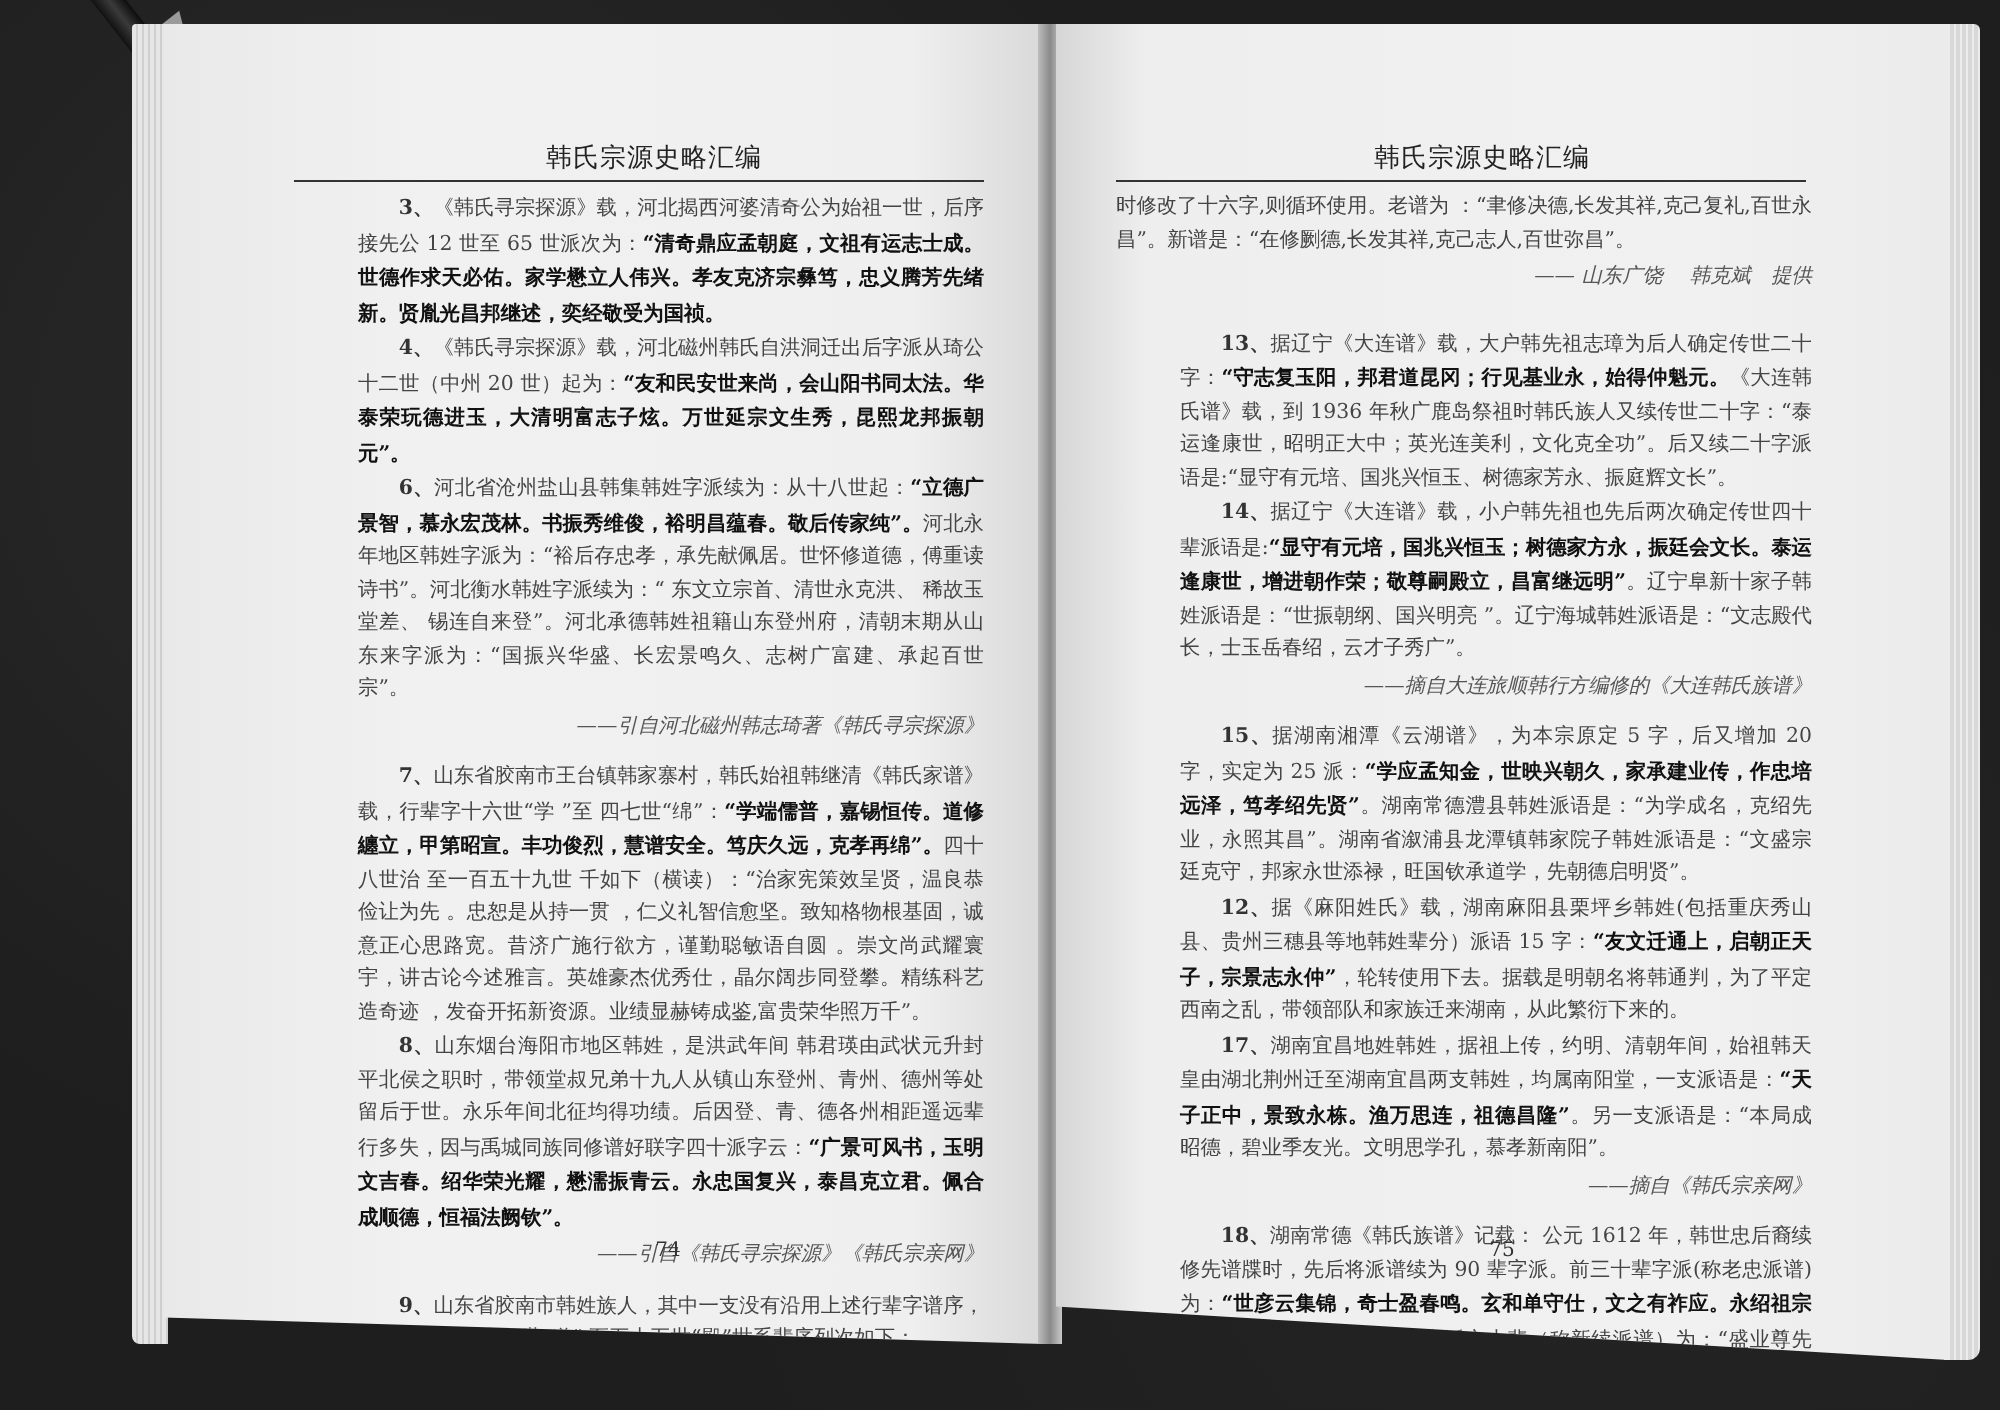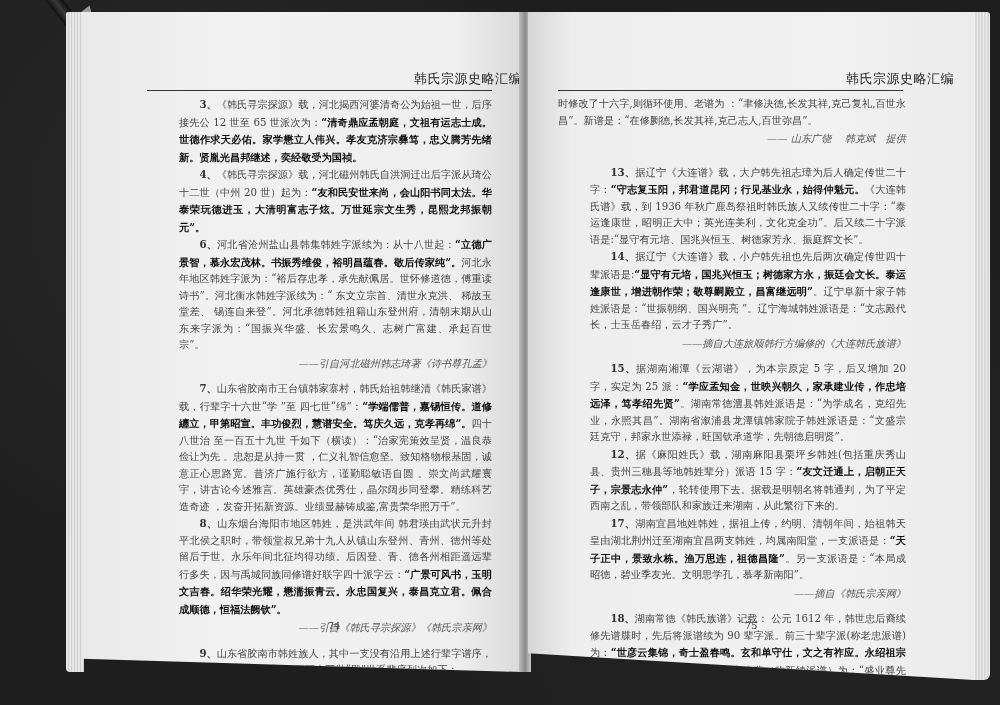--- a/index.html
+++ b/index.html
@@ -44,21 +44,21 @@
     .page.right {
       left: 528px; top: 12px; width: 446px; height: 668px;
       background: linear-gradient(90deg, #d6d6d6 0%, #eeeeee 10%, #f1f1f1 70%, #ebebeb 100%);
       clip-path: polygon(0 0, 100% 0, 100% 100%, 0 96%);
     }
     .gutter {
       position: absolute; left: 519px; top: 12px; width: 12px; height: 660px;
       background: linear-gradient(90deg, #bdbdbd, #8a8a8a 50%, #c8c8c8);
     }
     .running-head {
-      position: absolute; top: 58px; width: 100%; text-align: right;
+      position: absolute; top: 58px; width: 100%; text-align: center;
       font-family: Liberation Sans, sans-serif;
       font-size: 13px; color: #222; letter-spacing: 0.5px;
     }
     .page.left .running-head { left: 0; padding-left: 50px; }
     .page.right .running-head { left: 0; padding-right: 20px; }
     .head-rule {
       position: absolute; top: 78px; height: 1px; background: #333;
     }
     .page.left .head-rule { left: 65px; width: 345px; }
     .page.right .head-rule { left: 30px; width: 345px; }
@@ -88,21 +88,21 @@
 <div class="page-stack-left"></div>
 <div class="page-stack-right"></div>
 
 <div class="page left">
   <div class="running-head">韩氏宗源史略汇编</div>
   <div class="head-rule"></div>
   <div class="body-text">
     <p class="para"><span class="num">3、</span><span>《韩氏寻宗探源》载，河北揭西河婆清奇公为始祖一世，后序接先公 12 世至 65 世派次为：</span><span class="q">“清奇鼎应孟朝庭，文祖有运志士成。世德作求天必佑。家学懋立人伟兴。孝友克济宗彝笃，忠义腾芳先绪新。贤胤光昌邦继述，奕经敬受为国祯。</span><span></span></p>
     <p class="para"><span class="num">4、</span><span>《韩氏寻宗探源》载，河北磁州韩氏自洪洞迁出后字派从琦公十二世（中州 20 世）起为：</span><span class="q">“友和民安世来尚，会山阳书同太法。华泰荣玩德进玉，大清明富志子炫。万世延宗文生秀，昆熙龙邦振朝元”。</span><span></span></p>
     <p class="para"><span class="num">6、</span><span>河北省沧州盐山县韩集韩姓字派续为：从十八世起：</span><span class="q">“立德广景智，慕永宏茂林。书振秀维俊，裕明昌蕴春。敬后传家纯”。</span><span>河北永年地区韩姓字派为：“裕后存忠孝，承先献佩居。世怀修道德，傅重读诗书”。河北衡水韩姓字派续为：“ 东文立宗首、清世永克洪、 稀故玉堂差、 锡连自来登”。河北承德韩姓祖籍山东登州府，清朝末期从山东来字派为：“国振兴华盛、长宏景鸣久、志树广富建、承起百世宗”。</span></p>
-    <p class="source">——引自河北磁州韩志琦著《诗书尊孔孟》</p>
+    <p class="source">——引自河北磁州韩志琦著《韩氏寻宗探源》</p>
     <p class="para"><span class="num">7、</span><span>山东省胶南市王台镇韩家寨村，韩氏始祖韩继清《韩氏家谱》载，行辈字十六世“学 ”至 四七世“绵”：</span><span class="q">“学端儒普，嘉锡恒传。道修纏立，甲第昭宣。丰功俊烈，慧谱安全。笃庆久远，克孝再绵”。</span><span>四十八世治 至一百五十九世 千如下（横读）：“治家宪策效呈贤，温良恭俭让为先 。忠恕是从持一贯 ，仁义礼智信愈坚。致知格物根基固，诚意正心思路宽。昔济广施行欲方，谨勤聪敏语自圆 。崇文尚武耀寰宇，讲古论今述雅言。英雄豪杰优秀仕，晶尔阔步同登攀。精练科艺造奇迹 ，发奋开拓新资源。业绩显赫铸成鉴,富贵荣华照万千”。</span></p>
     <p class="para"><span class="num">8、</span><span>山东烟台海阳市地区韩姓，是洪武年间 韩君瑛由武状元升封平北侯之职时，带领堂叔兄弟十九人从镇山东登州、青州、德州等处留后于世。永乐年间北征均得功绩。后因登、青、德各州相距遥远辈行多失，因与禹城同族同修谱好联字四十派字云：</span><span class="q">“广景可风书，玉明文吉春。绍华荣光耀，懋濡振青云。永忠国复兴，泰昌克立君。佩合成顺德，恒福法阙钦”。</span><span></span></p>
     <p class="source">——引自《韩氏寻宗探源》《韩氏宗亲网》</p>
     <p class="para"><span class="num">9、</span><span>山东省胶南市韩姓族人，其中一支没有沿用上述行辈字谱序，另自行拟定二十四世“道” 至五十五世“殿”世系辈序列次如下：</span><span></span></p>
 
   </div>
   <div class="folio">74</div>
 </div>
 
 <div class="gutter"></div>

